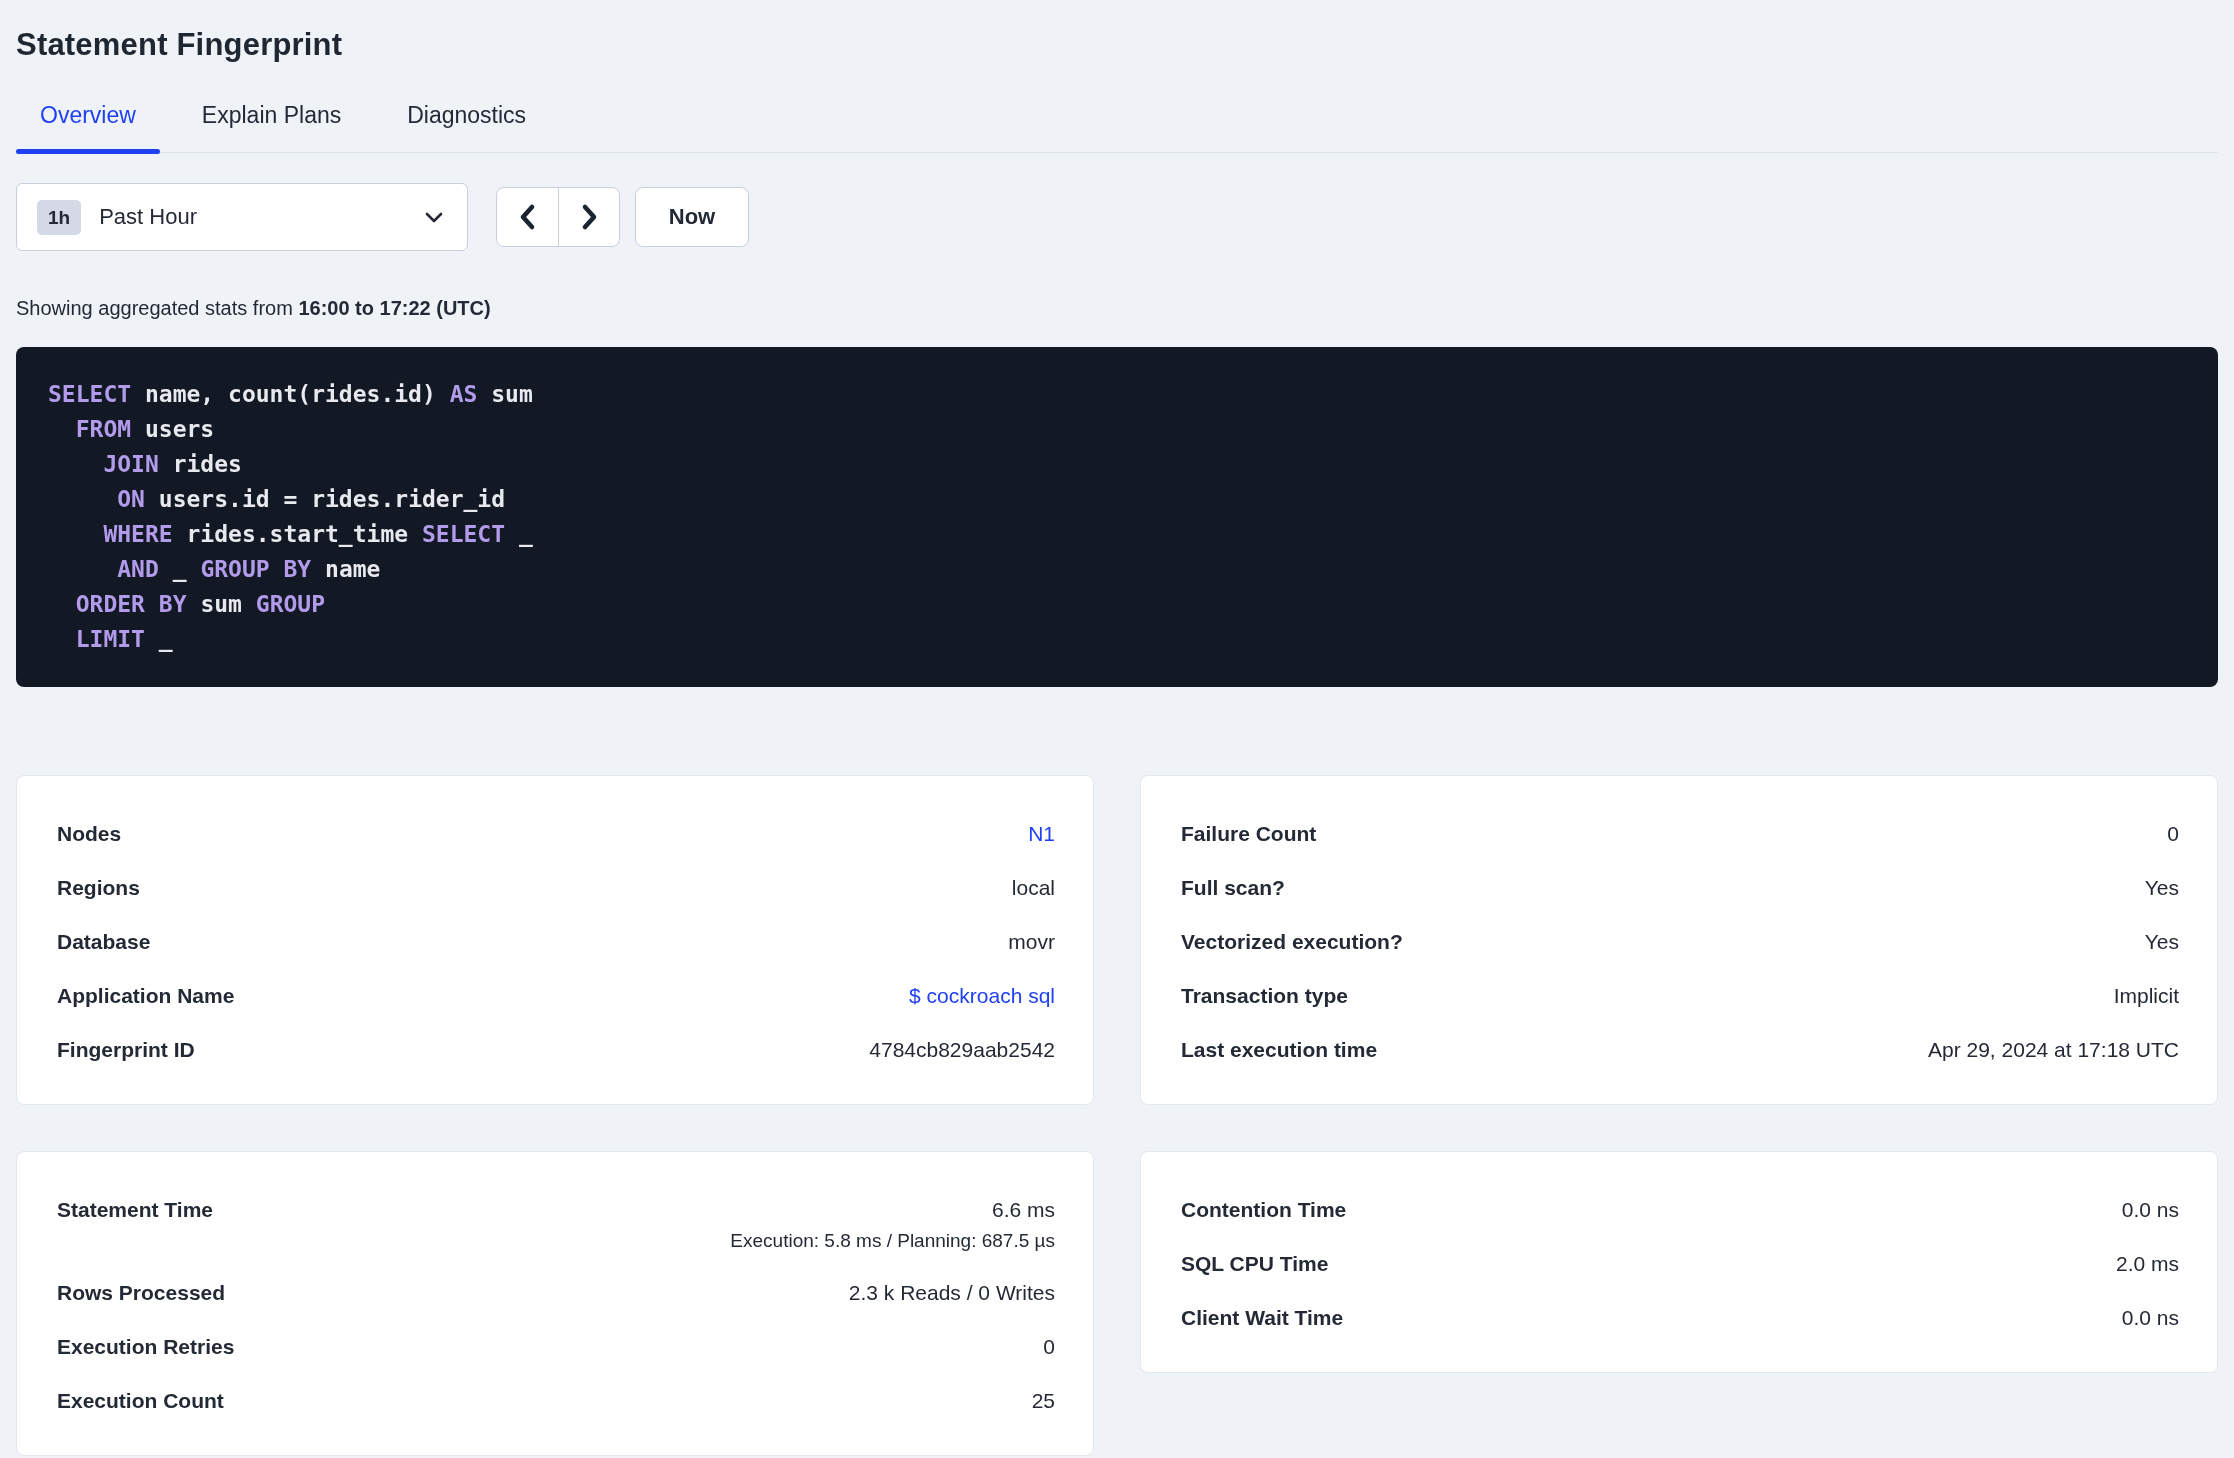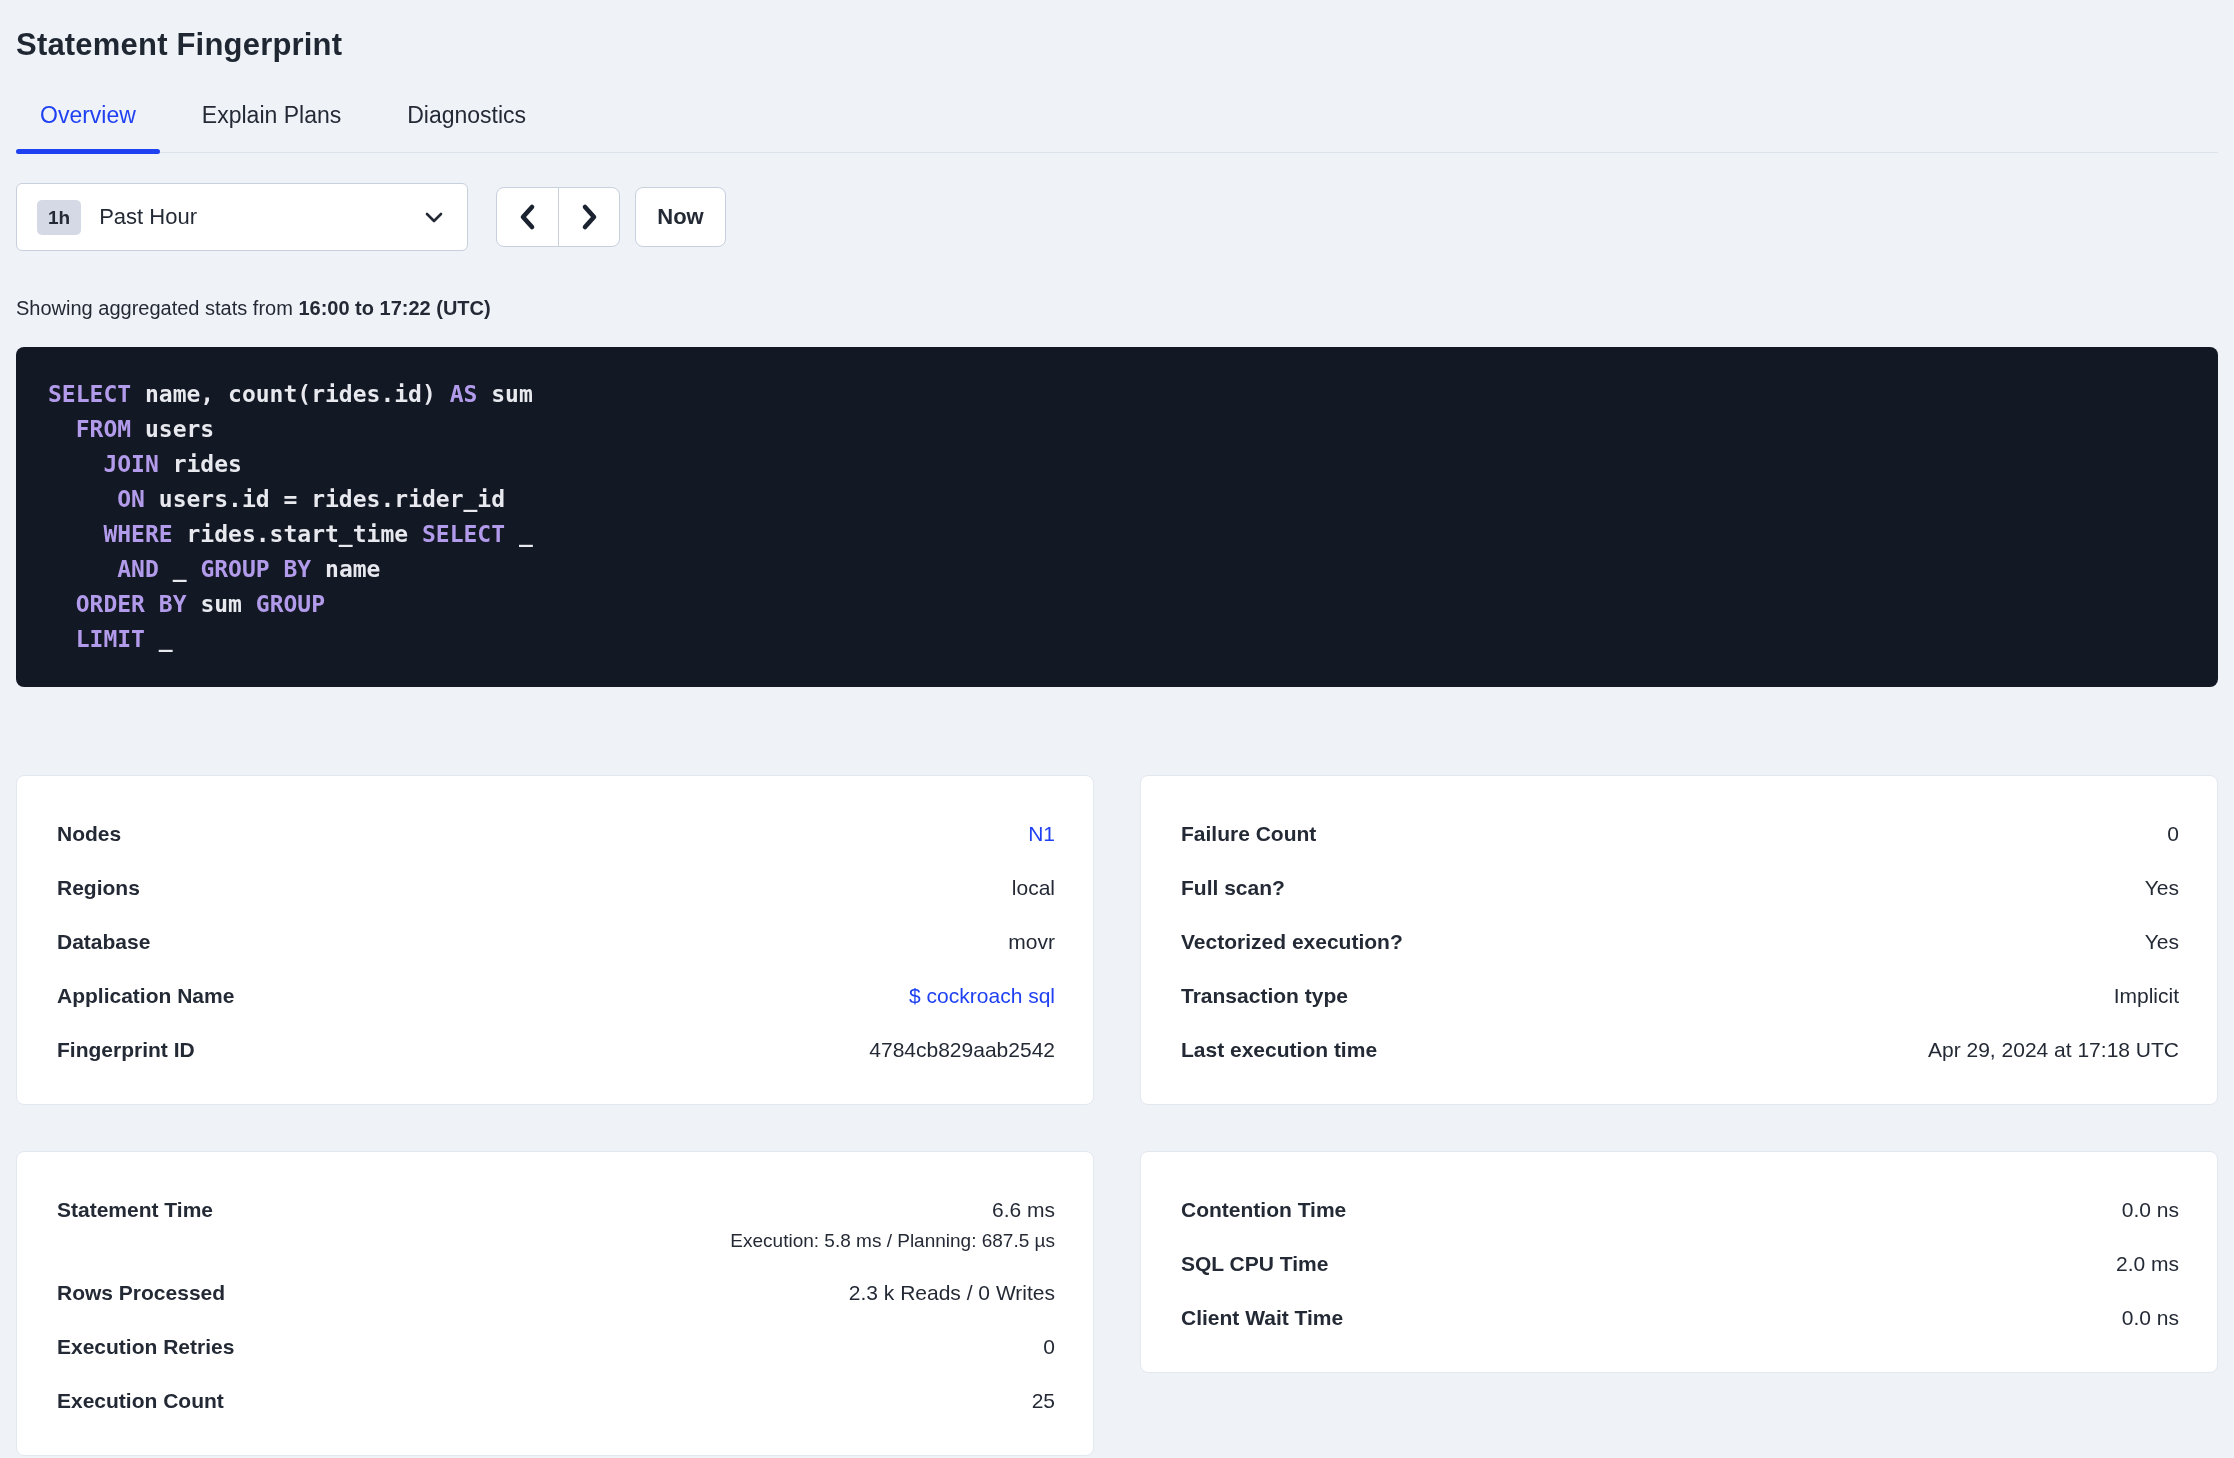--- a/index.html
+++ b/index.html
@@ -63,21 +63,21 @@
   .arrow-group{
     height:60px;display:flex;background:#fff;border:1px solid var(--control-border);
     border-radius:8px;overflow:hidden;margin-right:15px;
   }
   .arrow-btn{
     width:61px;height:100%;background:none;border:none;cursor:pointer;
     display:flex;align-items:center;justify-content:center;color:#1b2230;
   }
   .arrow-btn + .arrow-btn{border-left:1px solid var(--control-border);}
   .now-btn{
-    width:91px;height:60px;background:#fff;border:1px solid var(--control-border);
+    width:114px;height:60px;background:#fff;border:1px solid var(--control-border);
     border-radius:8px;font-family:inherit;font-size:22px;font-weight:600;
     color:#242a35;cursor:pointer;
   }
   .icon svg{display:block;}
 
   
   .stats-line{margin:44px 0 0 0;font-size:20px;line-height:26px;}
   .stats-line b{font-weight:700;}
 
   

